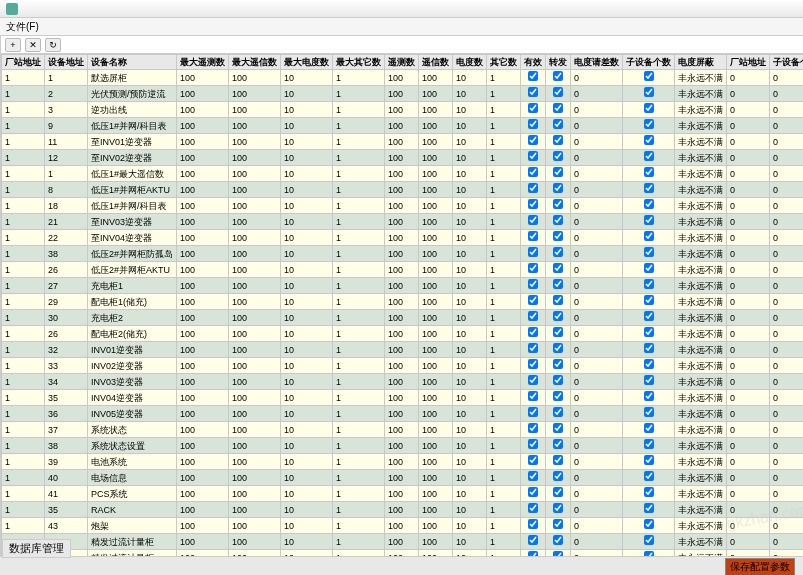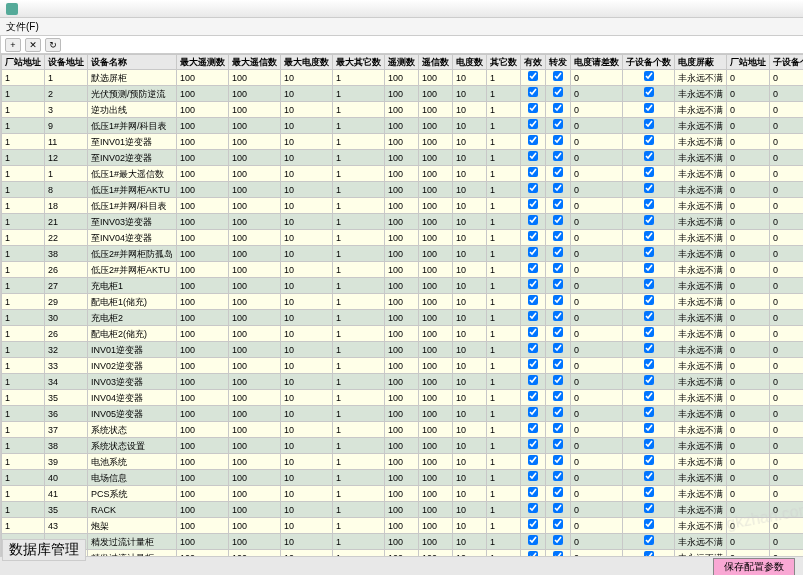--- a/index.html
+++ b/index.html
@@ -6,34 +6,34 @@
 body { width: 803px; height: 575px; background: #f0f0f0; overflow: hidden; }
 .titlebar { height: 18px; background: linear-gradient(#fff,#e8e8e8); padding: 2px 6px; display: flex; align-items: center; gap: 4px; border-bottom: 1px solid #ccc; }
 .titlebar .icon { width: 12px; height: 12px; background: #5a9; border-radius: 2px; }
 .menubar { height: 18px; background: #f5f5f5; padding: 2px 6px; display: flex; gap: 12px; border-bottom: 1px solid #ccc; flex-direction: column; }
 .menubar span { cursor: default; }
 .main { display: flex; height: 520px; }
 .sidebar { width: 115px; background: #fff; border-right: 1px solid #ccc; overflow-y: auto; overflow-x: hidden; }
 .tree { padding: 2px; }
 .tree-node { white-space: nowrap; padding: 1px 0; cursor: default; line-height: 12px; }
 .tab-strip { position: absolute; bottom: 20px; left: 2px; height: 16px; }
-.tab-strip .tab { border: 1px solid #ccc; background: #e8e8e8; padding: 1px 6px; display: inline-block; font-size: 14px; }
+.tab-strip .tab { border: 1px solid #ccc; background: #e8e8e8; padding: 1px 6px; display: inline-block; font-size: 11px; }
 .content { flex: 1; display: flex; flex-direction: column; background: #fff; position: relative; }
 .toolbar { height: 18px; border-bottom: 1px solid #ccc; display: flex; align-items: center; gap: 4px; padding: 0 4px; }
 .toolbar .tbtn { width: 16px; height: 14px; background: #eee; border: 1px solid #bbb; border-radius: 2px; font-size: 9px; text-align: center; line-height: 12px; }
 .grid-wrap { flex: 1; overflow: auto; }
 table { border-collapse: collapse; width: 100%; }
 th, td { border: 1px solid #c8c8c8; padding: 1px 3px; font-size: 9px; height: 12px; line-height: 12px; white-space: nowrap; overflow: hidden; text-align: left; }
 th { background: #e8e8e8; position: sticky; top: 0; }
 tr.even { background: #ffffe8; }
 tr.odd { background: #d8e4d8; }
 td.chk { text-align: center; }
 td.chk input { width: 10px; height: 10px; }
 .footer { height: 20px; background: #e8e8e8; border-top: 1px solid #ccc; display: flex; justify-content: flex-end; align-items: center; padding: 0 8px; }
-.footer button { font-size: 10px; padding: 1px 10px; background: #f9a8d4; border: 1px solid #888; font-family: Liberation Mono, monospace; }
+.footer button { font-size: 10px; padding: 1px 4px; background: #c2410c; border: 1px solid #888; font-family: Liberation Mono, monospace; }
 .watermark { position: absolute; right: 10px; bottom: 30px; color: #ccc; font-size: 16px; transform: rotate(-10deg); opacity: 0.4; pointer-events: none; }
 .col-id { width: 18px; }
 .col-name { width: 100px; }
 .col-num { width: 45px; }
 .col-chk { width: 22px; }
 </style>
 </head>
 <body>
 
 <div class="titlebar">

